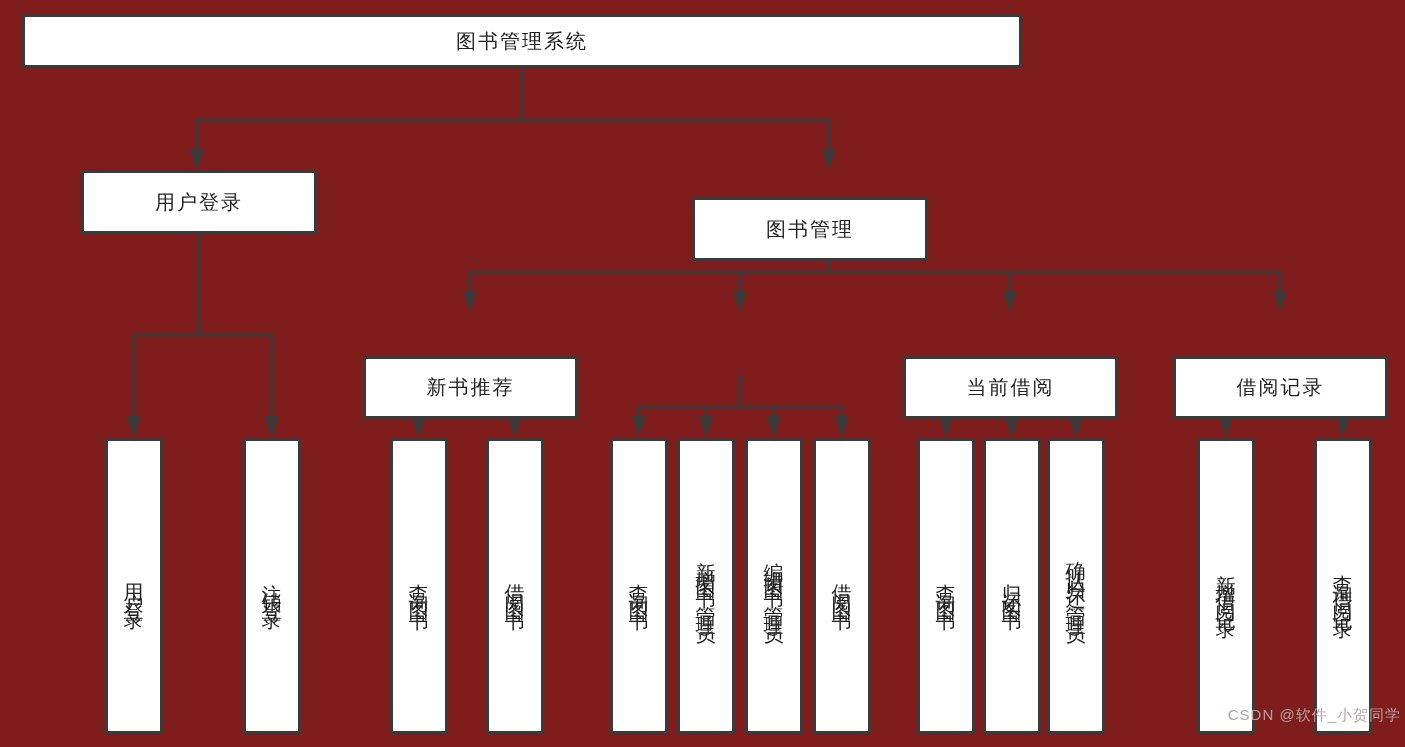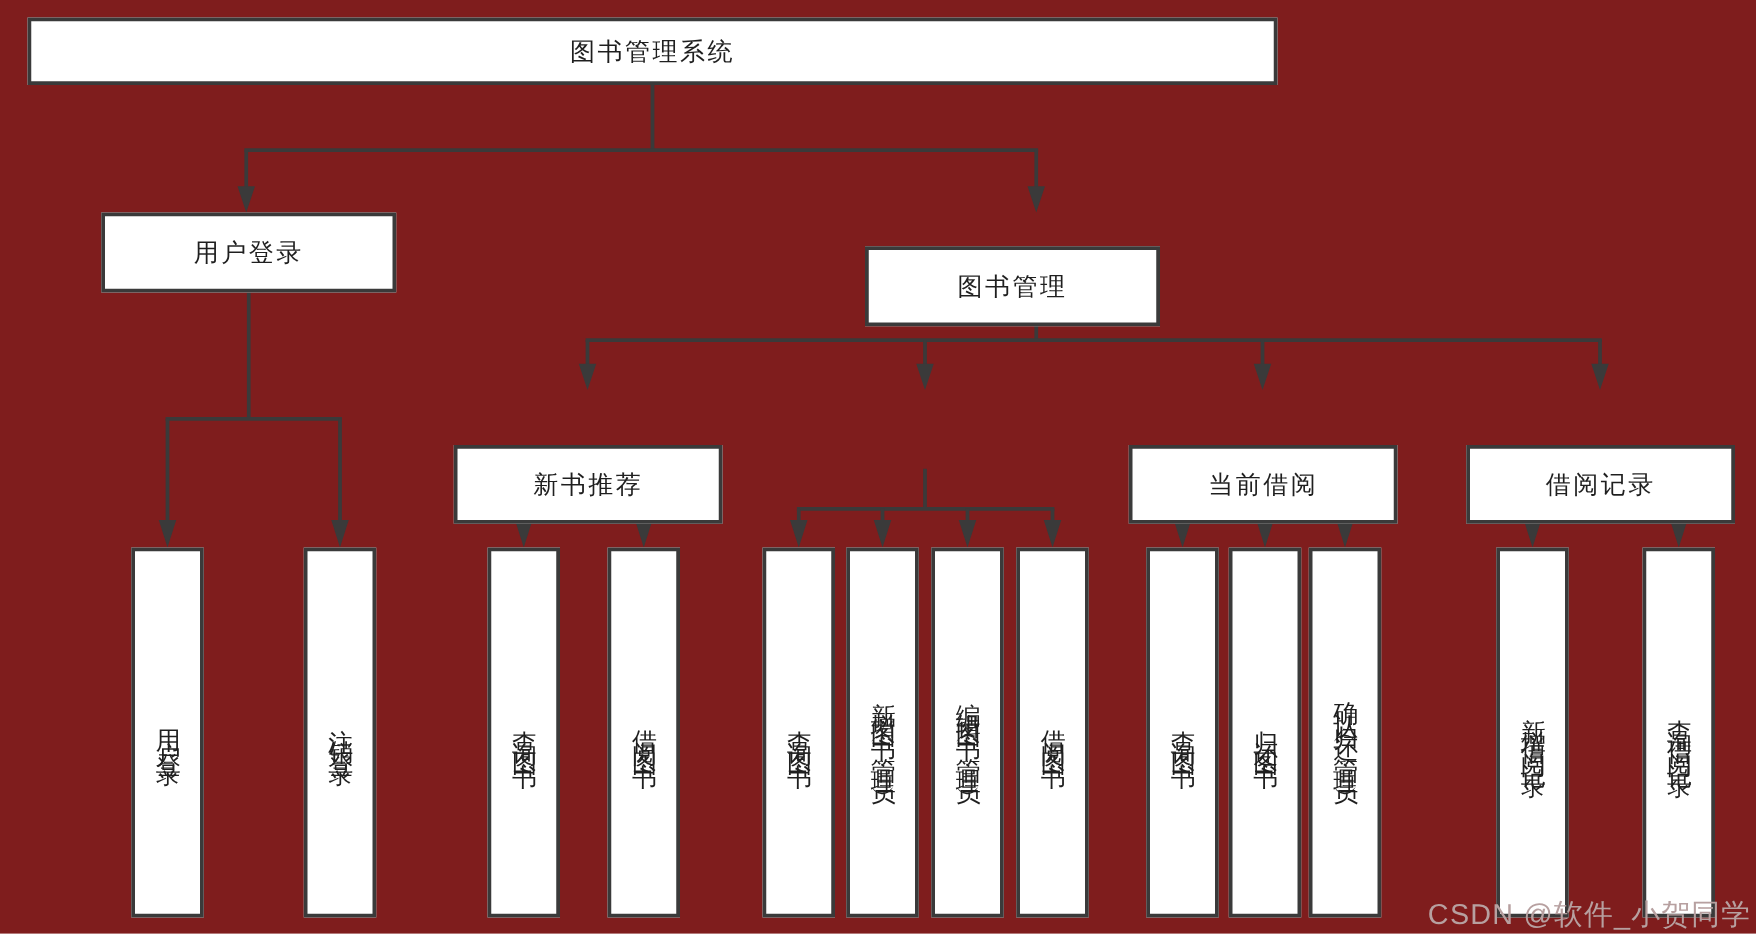--- a/index.html
+++ b/index.html
@@ -37,22 +37,22 @@
     writing-mode: vertical-rl;
     text-orientation: mixed;
     letter-spacing: 9px;
     line-height: 1;
     font-size: 20px;
     white-space: nowrap;
   }
   #watermark {
     position: absolute;
     right: 4px;
-    bottom: 0;
-    font-size: 23px;
+    bottom: 22px;
+    font-size: 15px;
     letter-spacing: 1px;
     color: #b7a0a0;
     white-space: nowrap;
   }
   line     { stroke: #3a3a3a; stroke-width: 3; }
   polygon  { fill: #3a3a3a; stroke: none; }
 </style>
 </head>
 <body>
 

